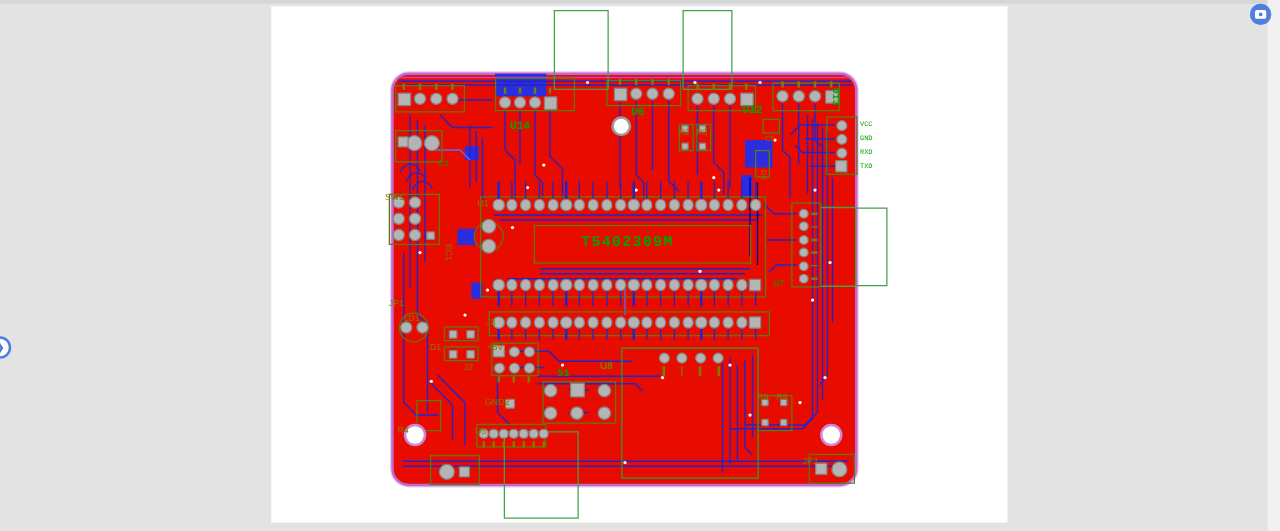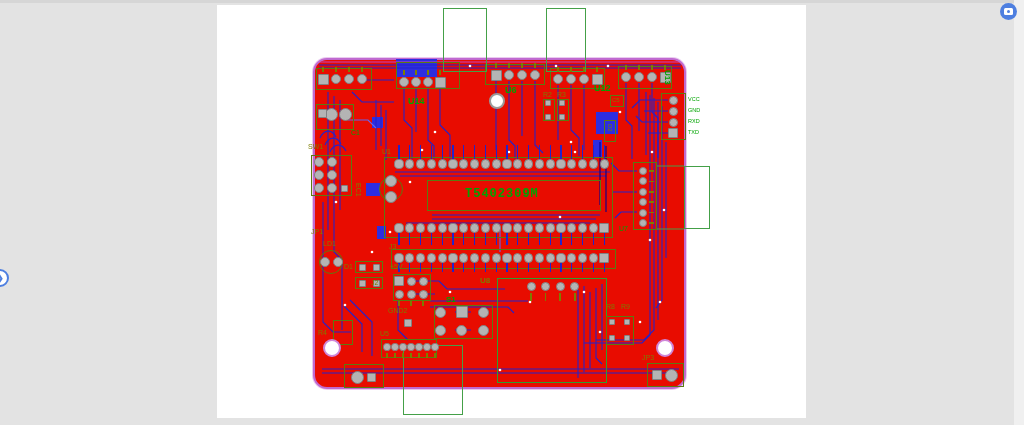--- a/index.html
+++ b/index.html
@@ -14,22 +14,22 @@
   #patches,#gen{position:absolute;left:0;top:0;width:1024px;height:425px;pointer-events:none;}
   #traces{position:absolute;left:0;top:0;pointer-events:none;}
   .patch{position:absolute;background:#2d2de0;}
   .ob{position:absolute;box-sizing:border-box;border:1.5px solid #44a048;}
   .outl{position:absolute;box-sizing:border-box;border:1px solid #5c7a10;}
   .outl.bright{border-color:#2f9e2f;}
   .coutl{position:absolute;box-sizing:border-box;border:1px solid #5c7a10;border-radius:50%;}
   .pad{position:absolute;box-sizing:border-box;background:#b4b4b4;border:1px solid #828282;}
   .hole{position:absolute;box-sizing:border-box;background:#ffffff;border-radius:50%;}
   .lbl{position:absolute;line-height:1;white-space:nowrap;}
-  .lbl.b{color:#00a400;}
-  .lbl.o{color:#7d7d00;}
+  .lbl.b{color:#00a400;font-family:Liberation Mono, monospace;}
+  .lbl.o{color:#7d7d00;margin-top:12px;}
   .lbl.vert{writing-mode:vertical-rl;}
   .lbl.mono{font-family:"Liberation Mono",monospace;letter-spacing:1px;}
   .tick{position:absolute;background:#7d7d00;}
   .stub{position:absolute;background:#2323cb;}
   .fab{position:absolute;border-radius:50%;padding:0;display:flex;align-items:center;
        justify-content:center;cursor:pointer;}
   #screenshot-btn{left:1000px;top:3px;width:17px;height:17px;background:#4e7fe0;border:none;}
   #screenshot-btn .glyph{width:9px;height:7px;background:#ffffff;border-radius:1.5px;
        display:flex;align-items:center;justify-content:center;}
   #screenshot-btn .glyph::after{content:"";width:3px;height:3px;border-radius:50%;background:#4e7fe0;}

